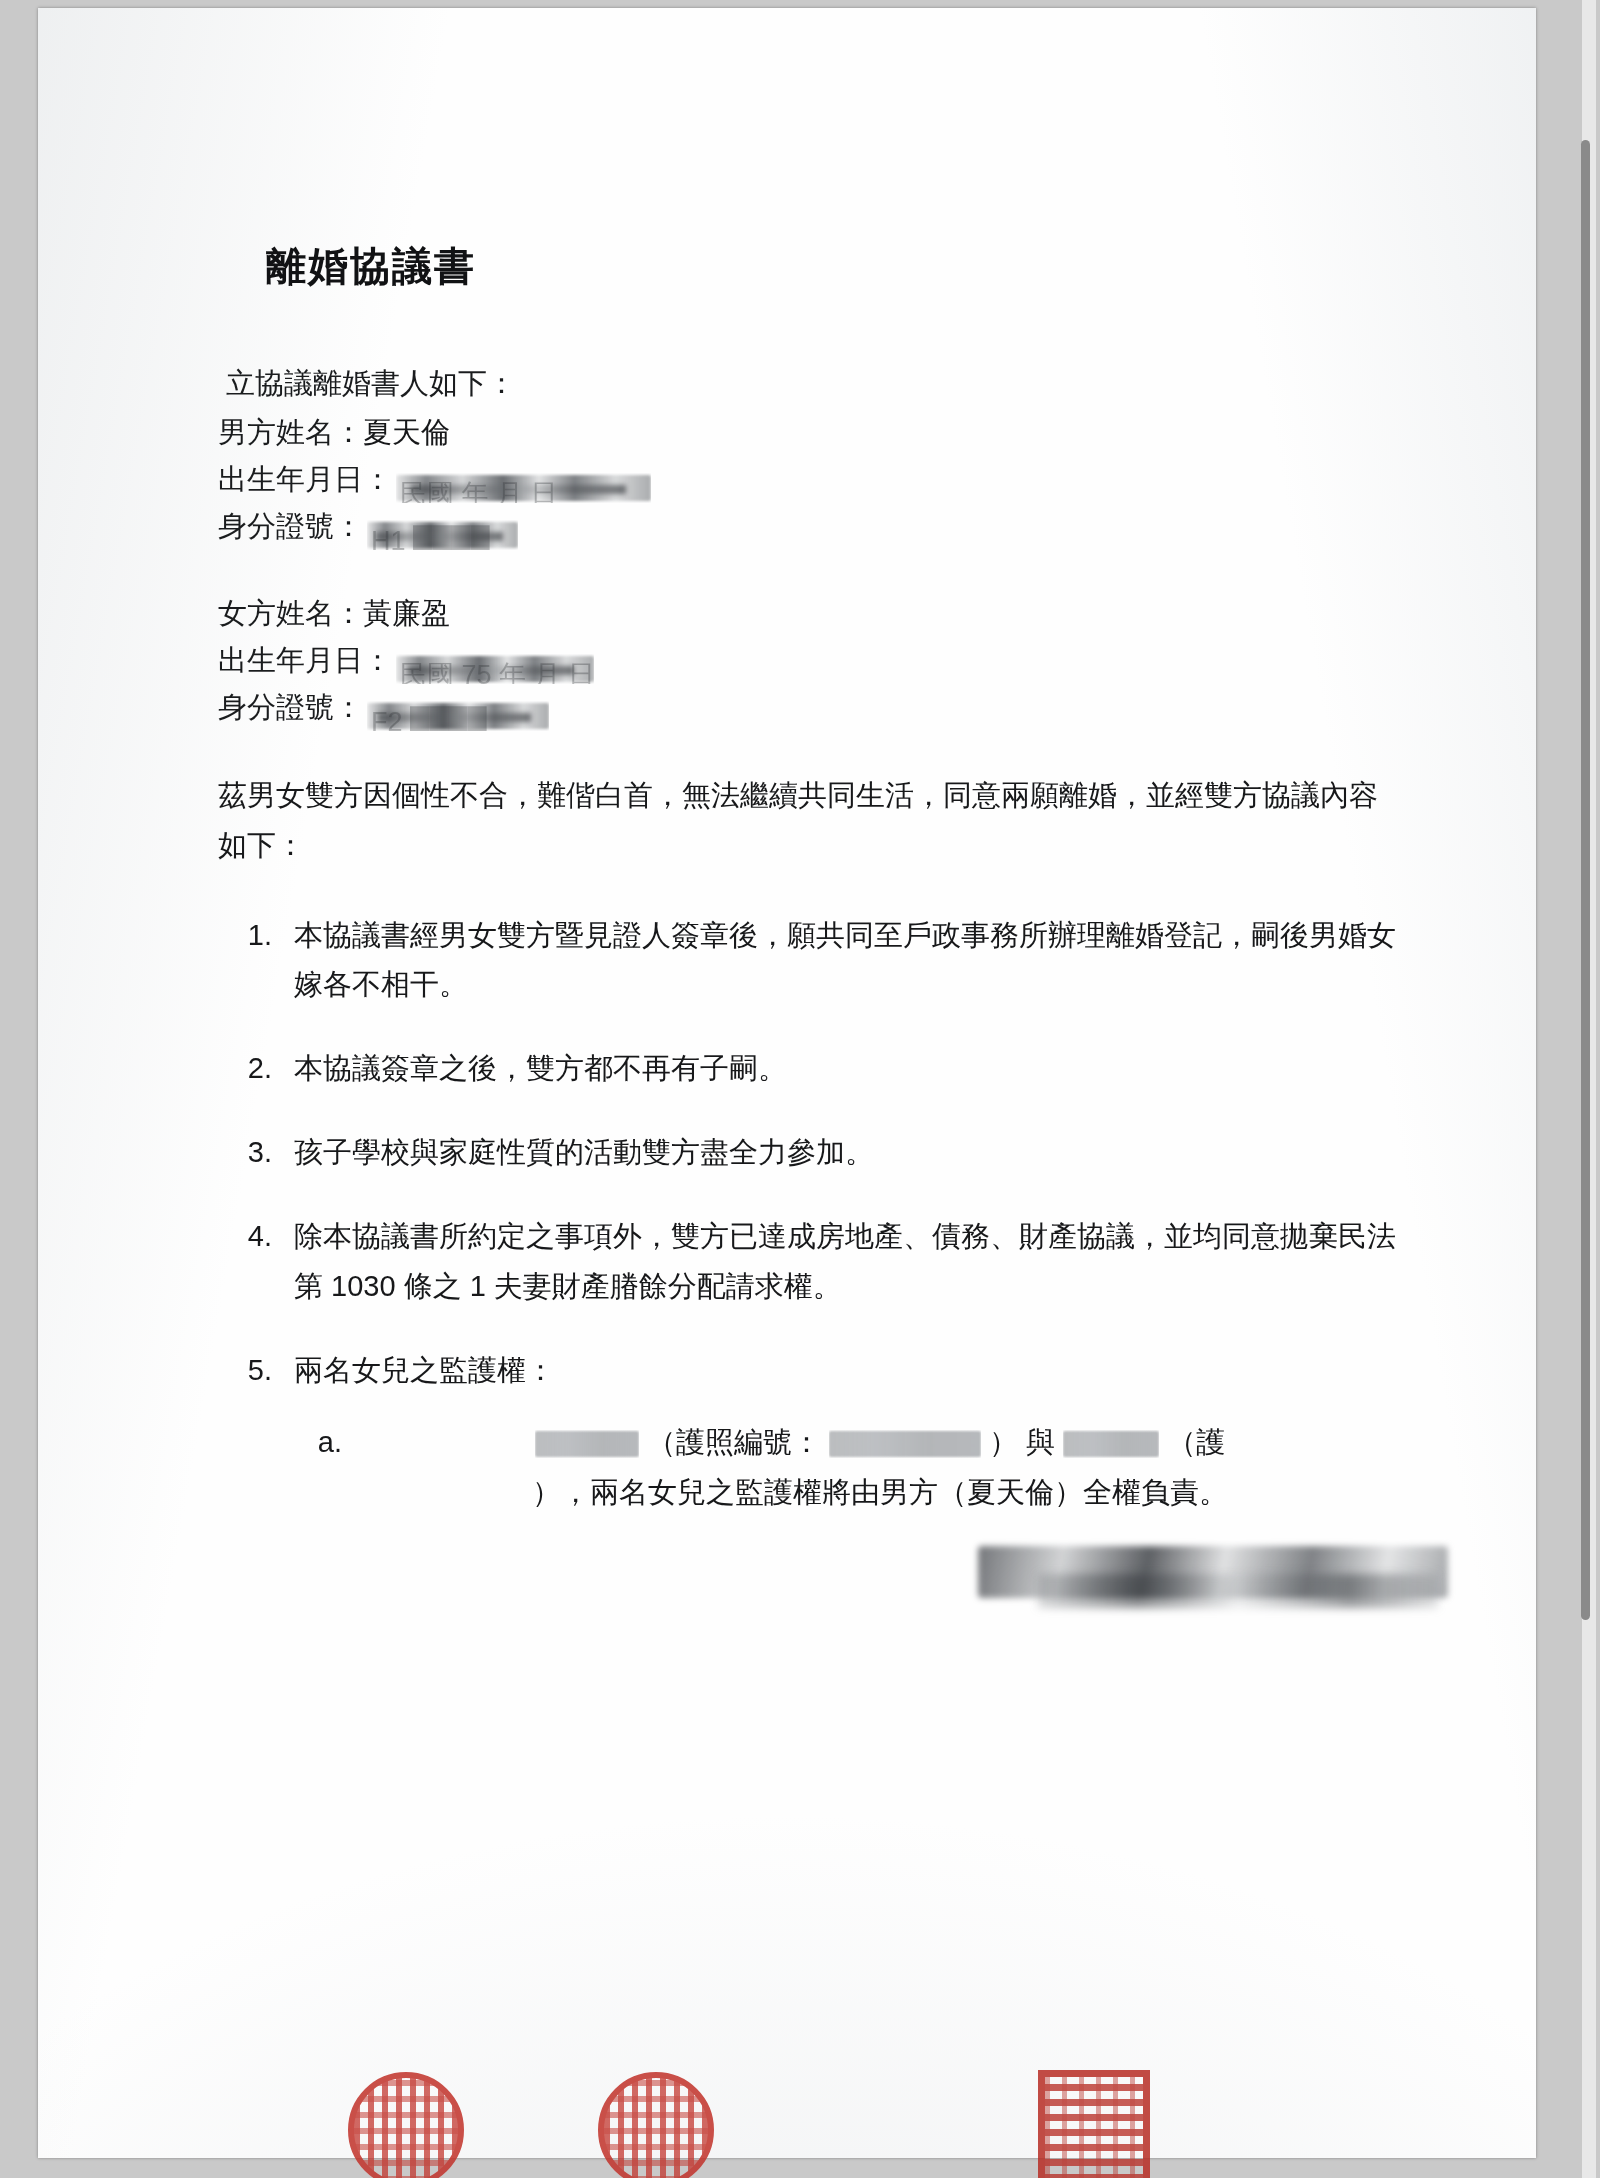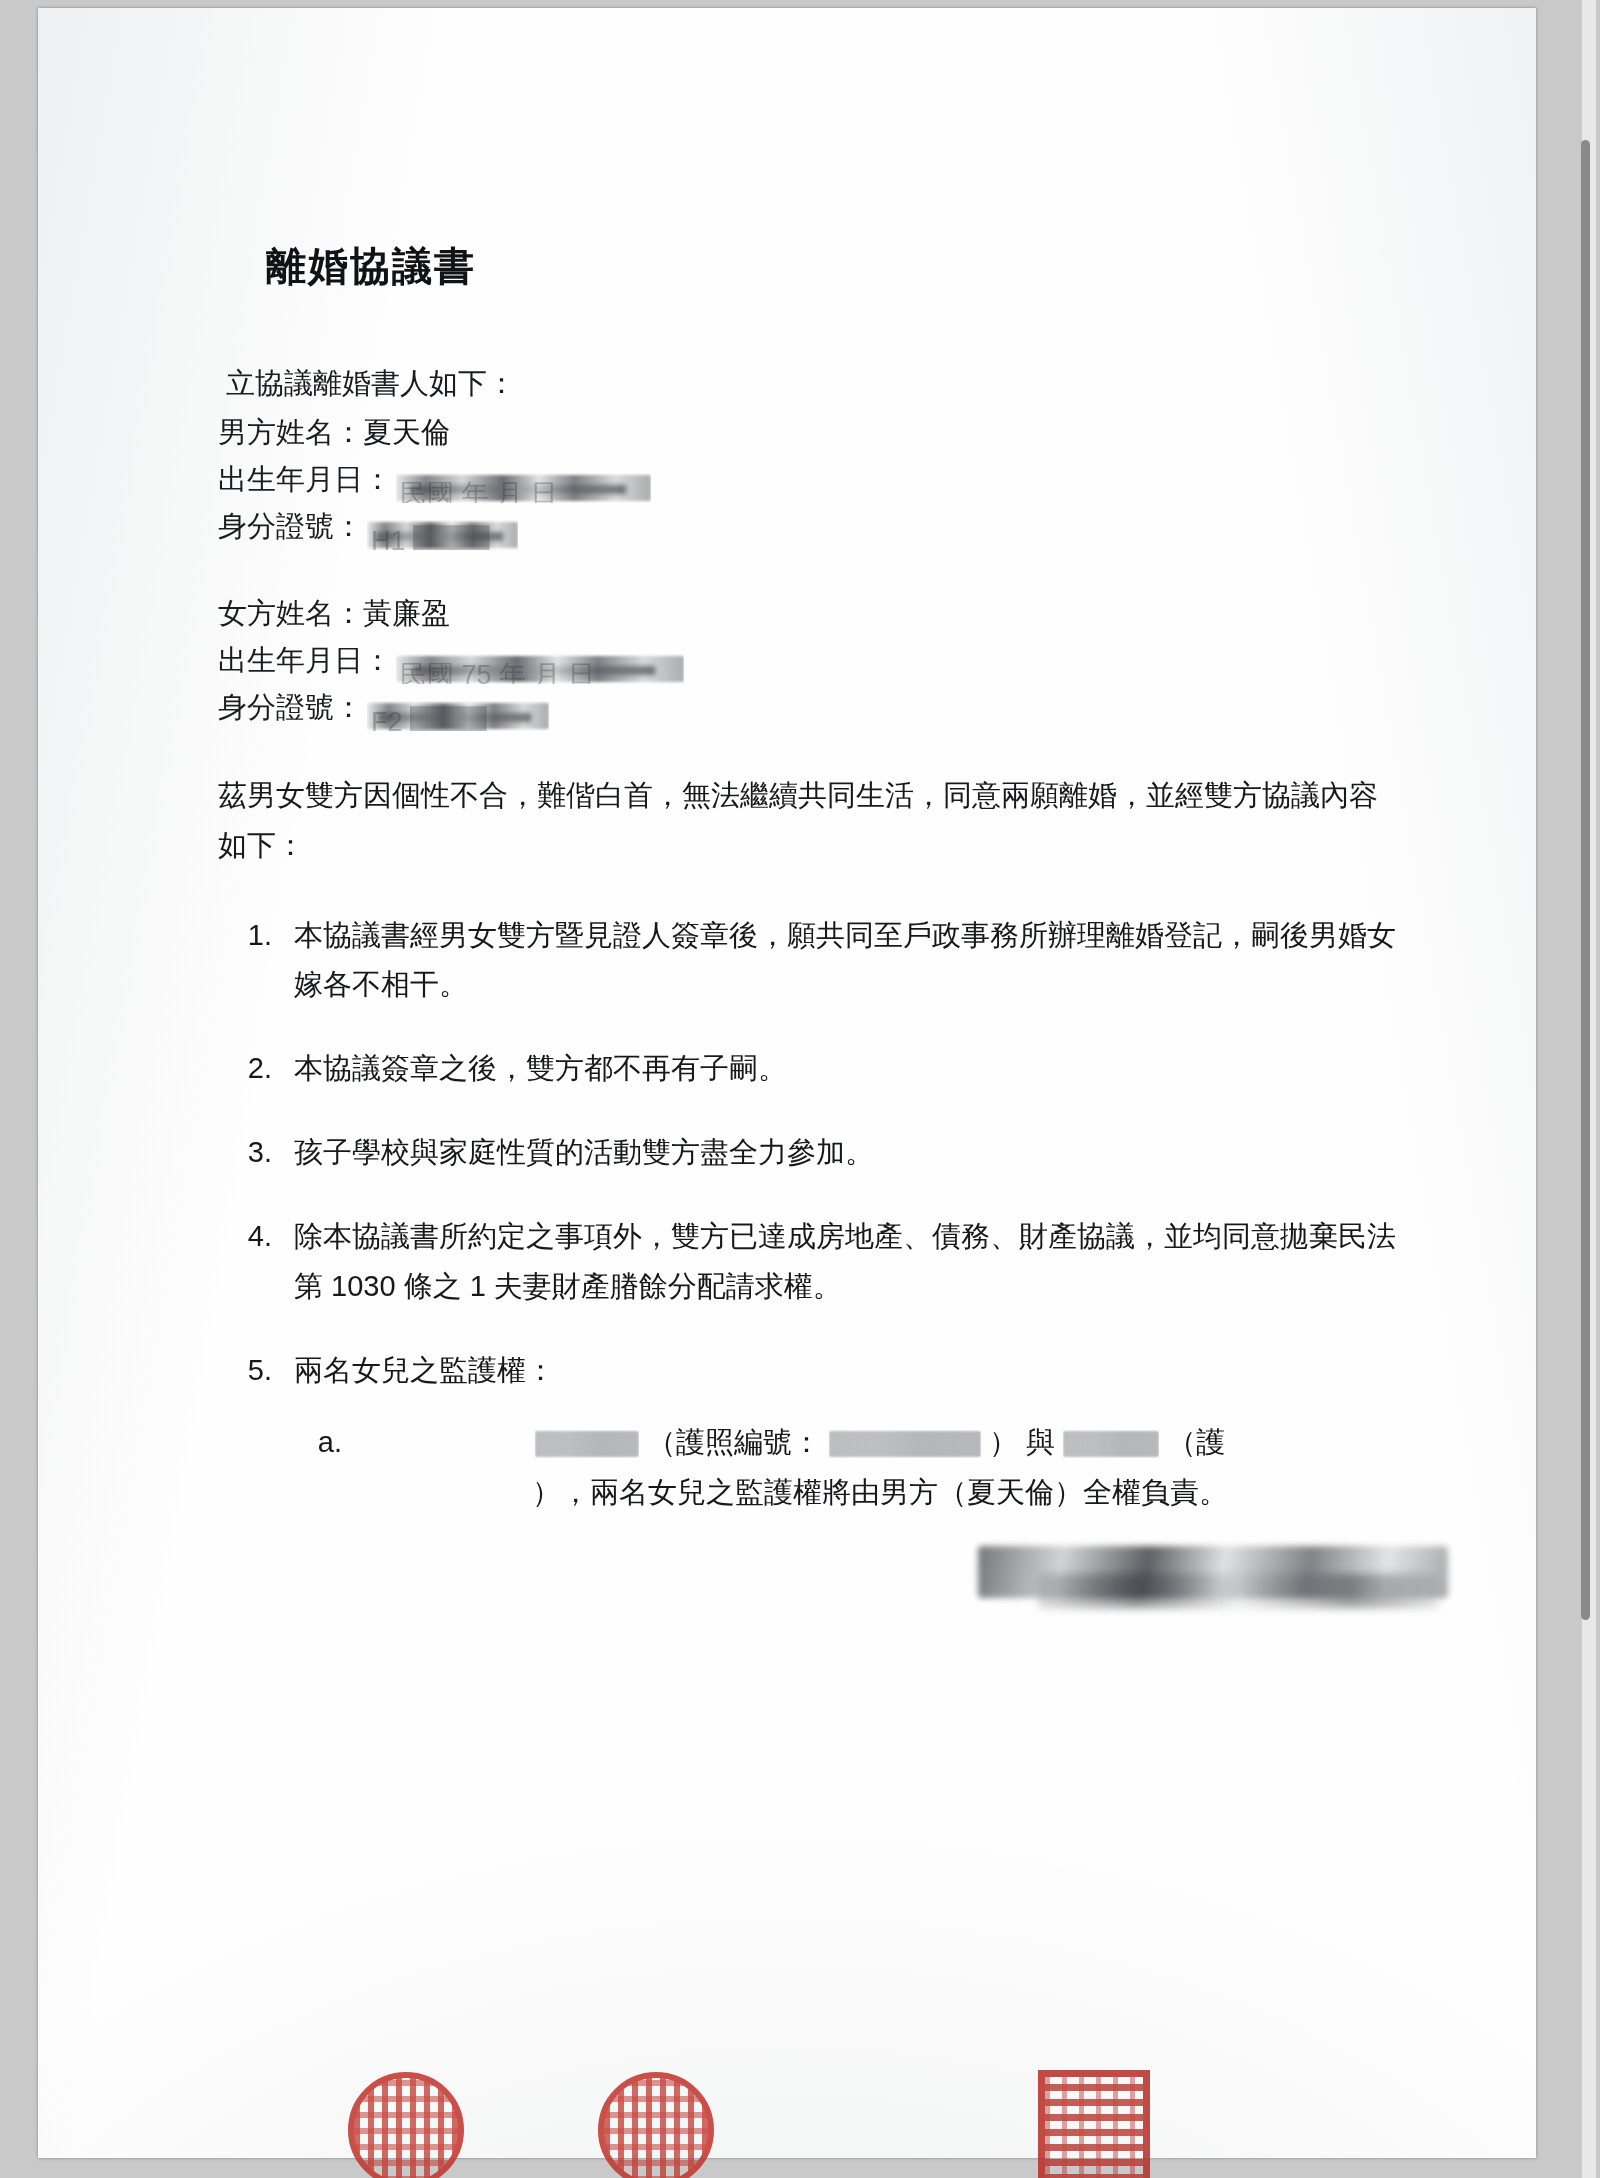--- a/index.html
+++ b/index.html
@@ -116,21 +116,21 @@
   .redact::after {
     content: "";
     position: absolute;
     left: 6%; right: 10%; top: 40%;
     height: 9px;
     background: linear-gradient(90deg, rgba(45,48,52,0.55), rgba(120,124,128,0.15), rgba(40,43,47,0.6));
     filter: blur(2.4px);
   }
   .redact.r-birth-m { width: 255px; }
   .redact.r-id-m    { width: 151px; }
-  .redact.r-birth-f { width: 288px; }
+  .redact.r-birth-f { width: 198px; }
   .redact.r-id-f    { width: 182px; }
 
   
   .ghost {
     position: absolute;
     left: 4px;
     top: 0;
     font-size: 27px;
     color: rgba(40,42,46,0.30);
     filter: blur(0.6px);

